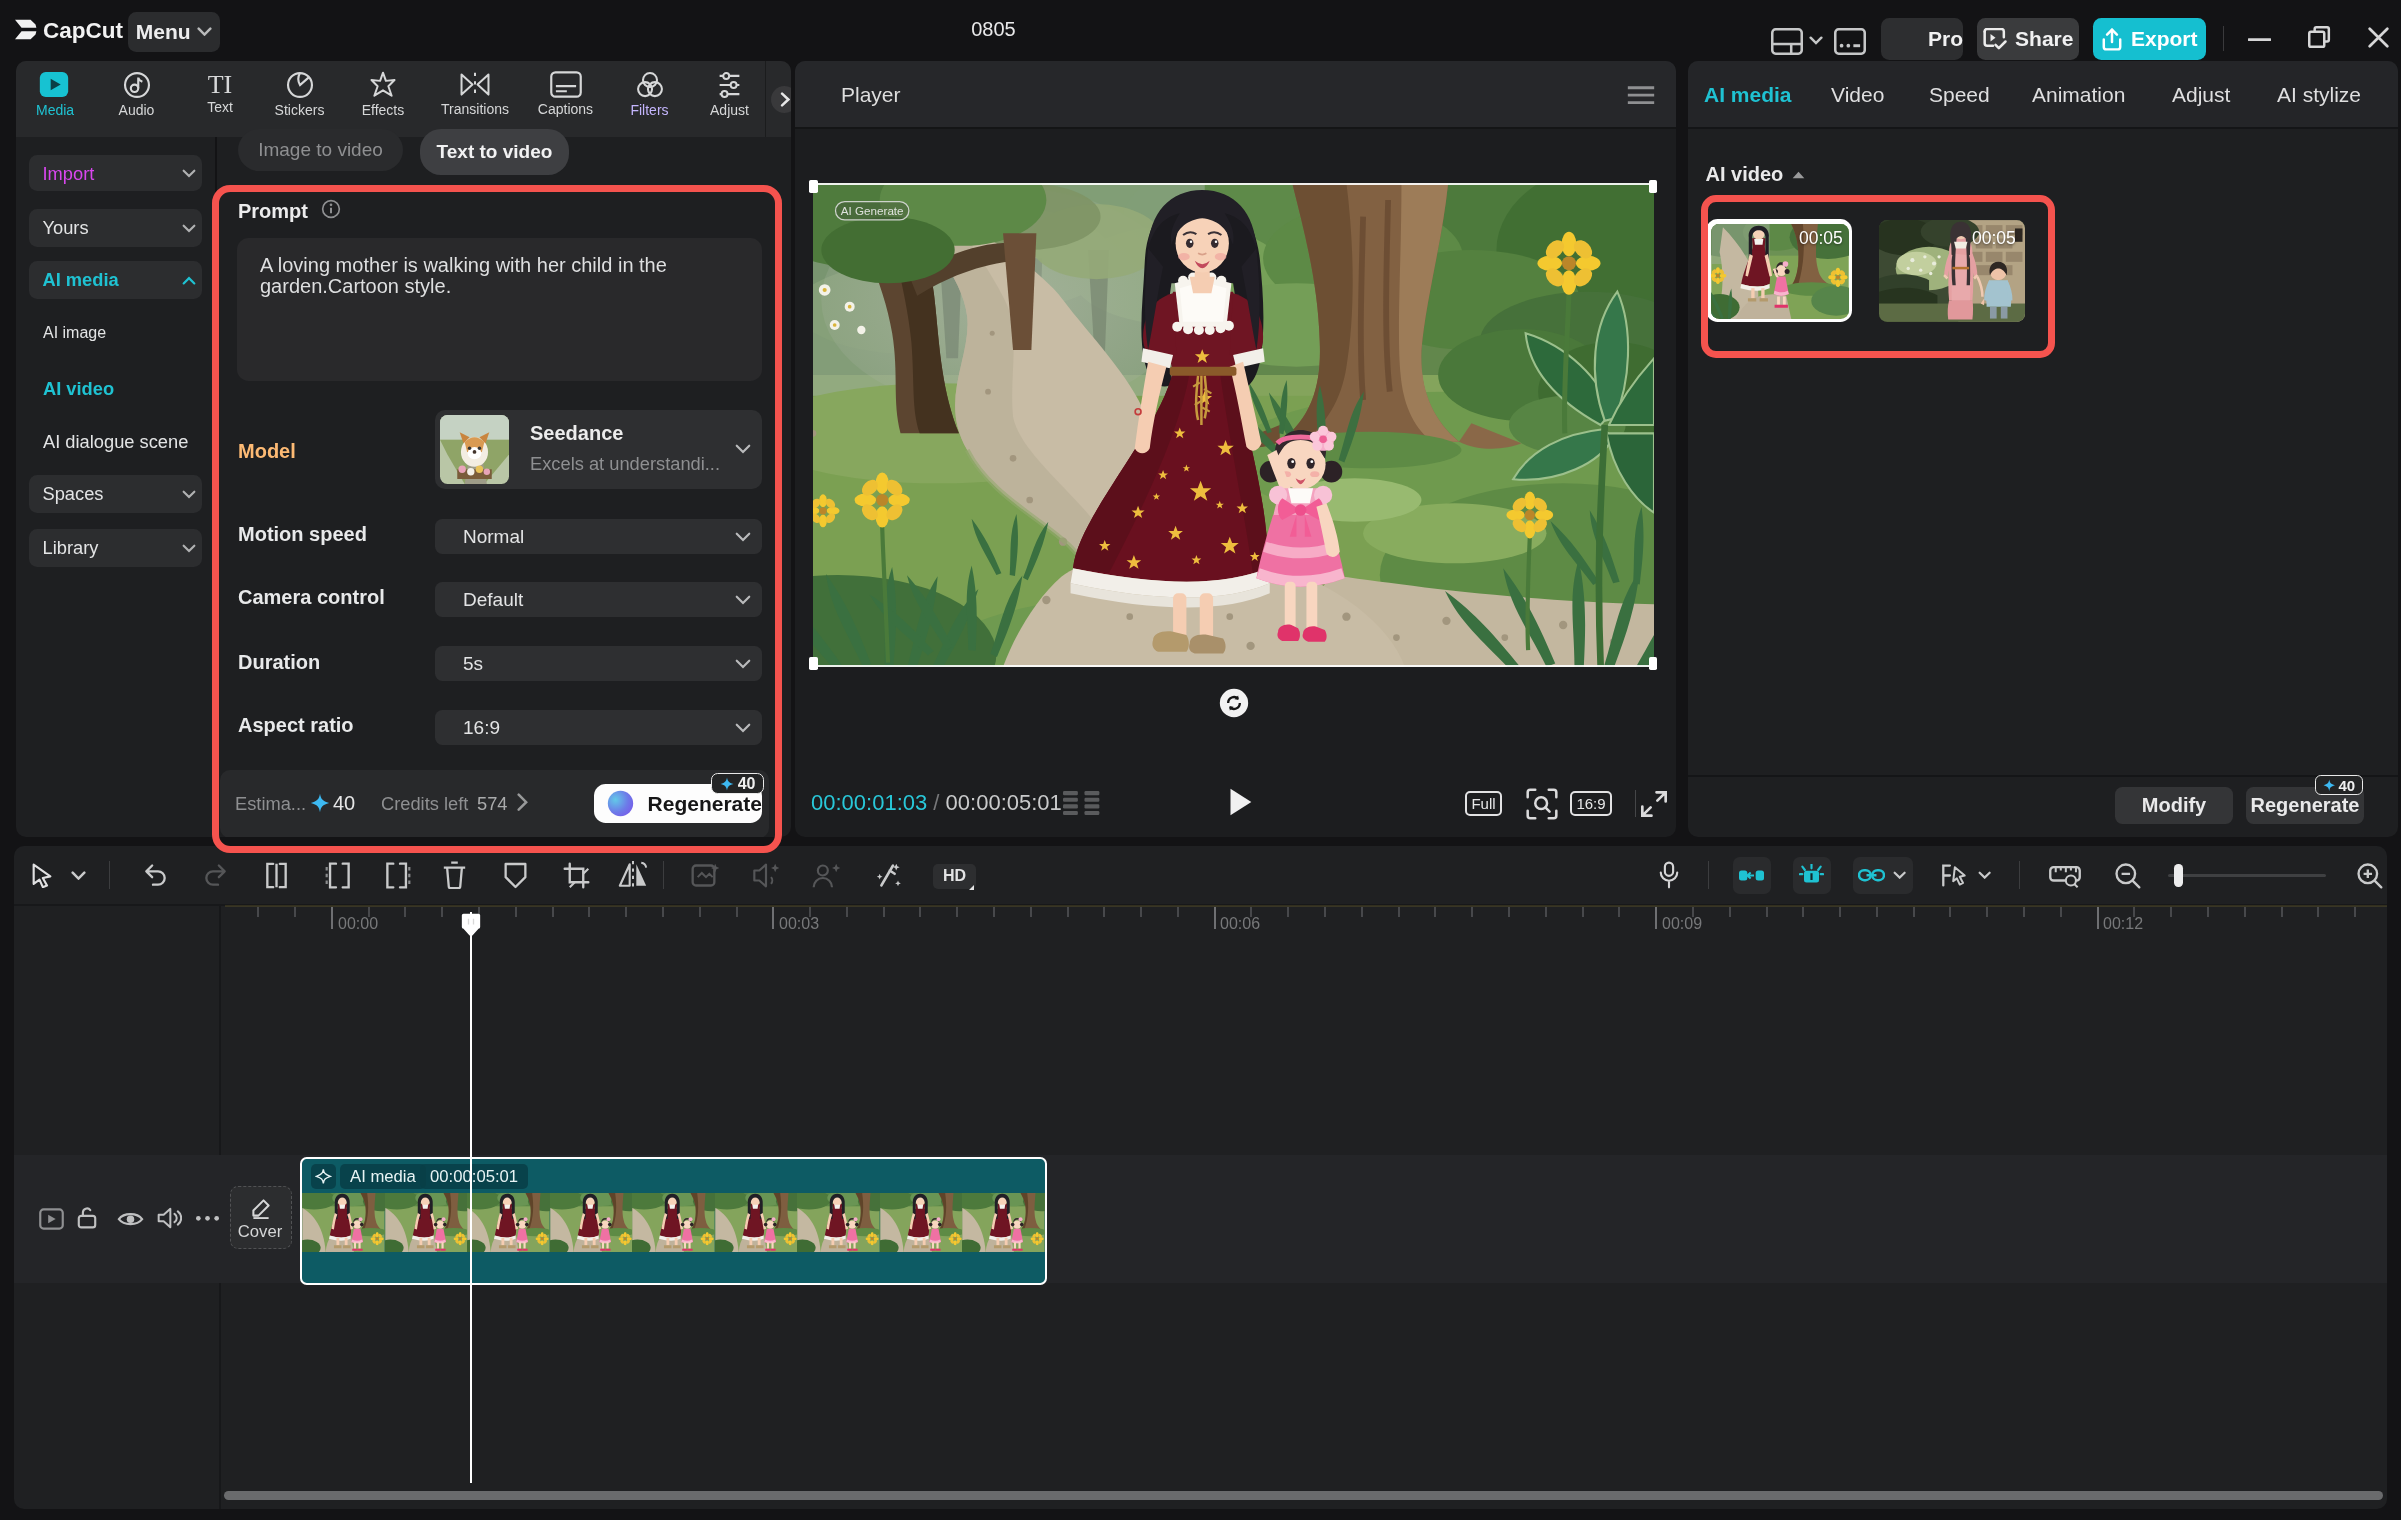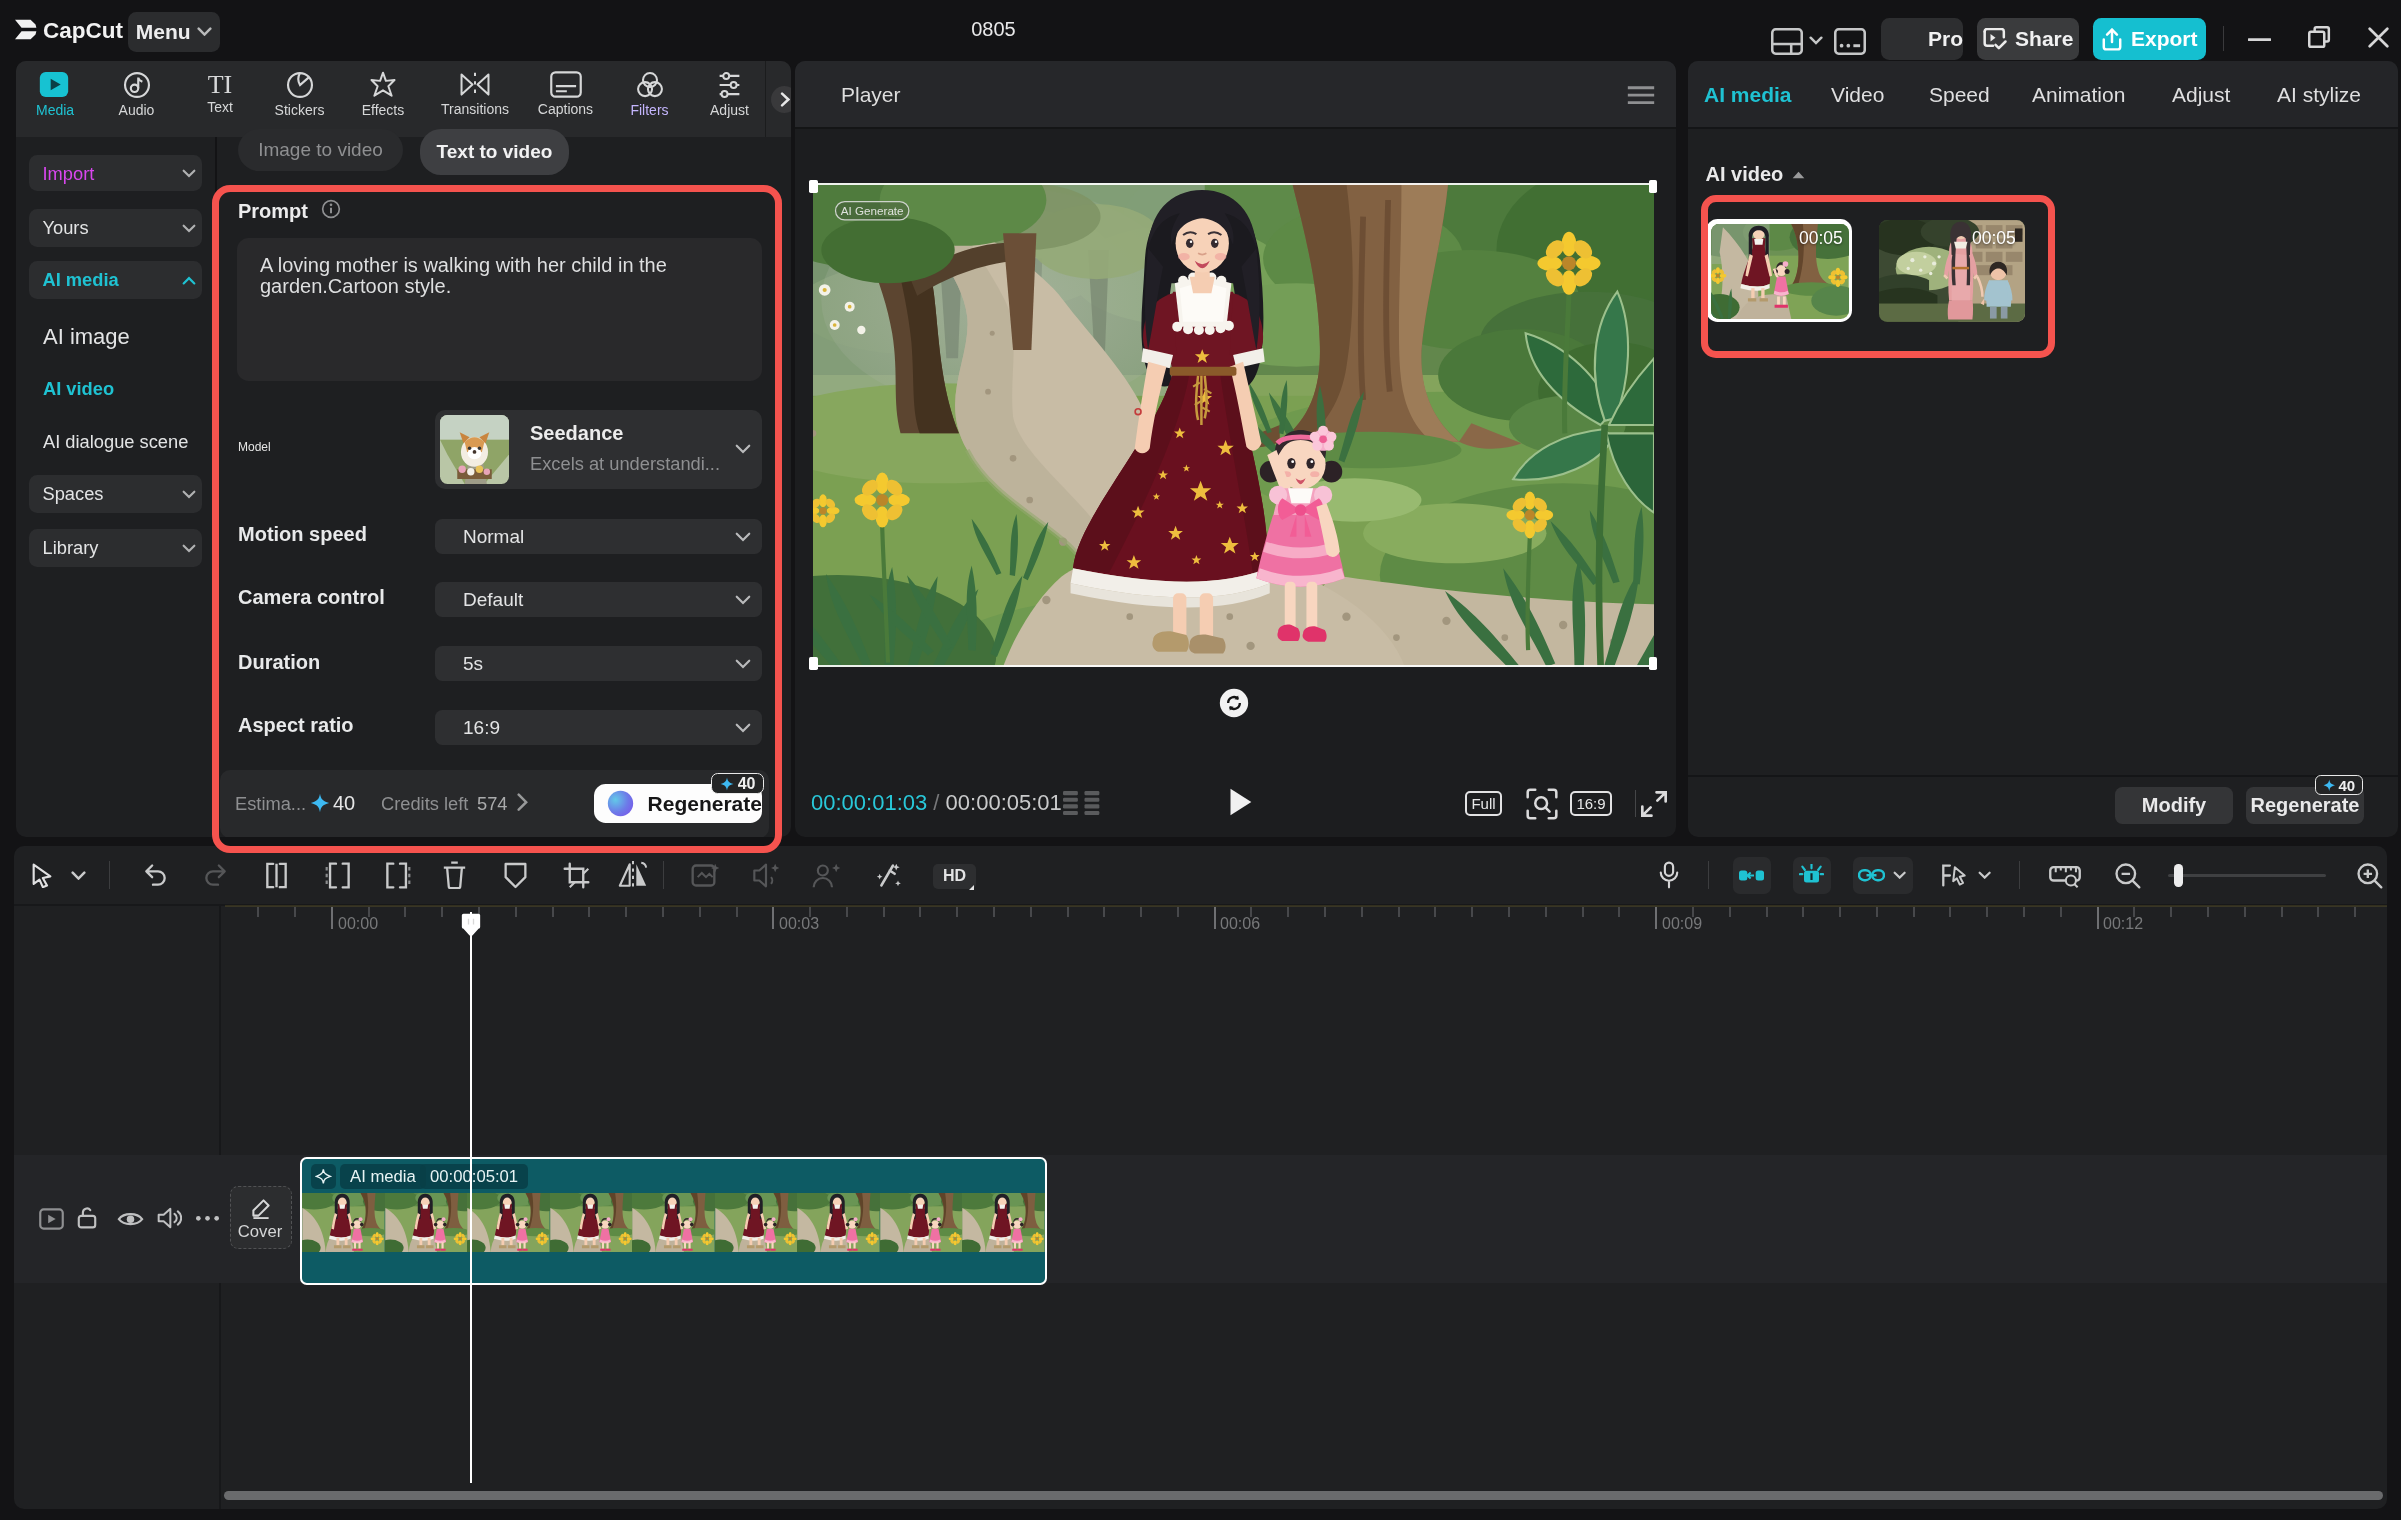--- a/index.html
+++ b/index.html
@@ -174,21 +174,21 @@
       <svg class="abs" style="left:153px;top:15px;" width="14" height="9.2" viewBox="0 0 17 11">
           <path d="M2 2 L8.5 8.5 L15 2" stroke="#b0b1b2" stroke-width="2.6" fill="none" stroke-linecap="round"></path>
         </svg>
     </div>
     <div class="abs" style="left:12.5px;top:200px;width:173px;height:38px;background:#2c2d2f;border-radius:8.3px;">
       <div class="abs" style="left:14px;top:8.3px;font-size:18.3px;font-weight:bold;color:#1fc2d2;">AI media</div>
       <svg class="abs" style="left:153px;top:15px;" width="14" height="9.2" viewBox="0 0 17 11">
           <path d="M2 9 L8.5 2.5 L15 9" stroke="#1fc2d2" stroke-width="2.6" fill="none" stroke-linecap="round"></path>
         </svg>
     </div>
-    <div class="abs" style="left:27px;top:263px;font-size:22px;color:#e3e4e5;">AI image</div>
+    <div class="abs" style="left:27px;top:263px;font-size:16px;color:#e3e4e5;">AI image</div>
     <div class="abs" style="left:27px;top:317px;font-size:18.3px;font-weight:bold;color:#1fc2d2;">AI video</div>
     <div class="abs" style="left:27px;top:370px;font-size:18.3px;color:#e3e4e5;">AI dialogue scene</div>
     <div class="abs" style="left:12.5px;top:414px;width:173px;height:38px;background:#2c2d2f;border-radius:8.3px;">
       <div class="abs" style="left:14px;top:8.3px;font-size:18.3px;color:#e3e4e5;">Spaces</div>
       <svg class="abs" style="left:153px;top:15px;" width="14" height="9.2" viewBox="0 0 17 11">
           <path d="M2 2 L8.5 8.5 L15 2" stroke="#b0b1b2" stroke-width="2.6" fill="none" stroke-linecap="round"></path>
         </svg>
     </div>
     <div class="abs" style="left:12.5px;top:468px;width:173px;height:38px;background:#2c2d2f;border-radius:8.3px;">
       <div class="abs" style="left:14px;top:8.3px;font-size:18.3px;color:#e3e4e5;">Library</div>
@@ -205,21 +205,21 @@
       </div>
 
     <div class="abs" style="left:222px;top:139px;font-size:20px;font-weight:bold;color:#ececed;">Prompt</div>
     <svg class="abs" style="left:305px;top:138px;" width="20" height="20" viewBox="0 0 24 24">
       <circle cx="12" cy="12" r="10" fill="none" stroke="#8e8f91" stroke-width="2"></circle>
       <line x1="12" y1="10.5" x2="12" y2="17" stroke="#8e8f91" stroke-width="2.4"></line>
       <circle cx="12" cy="7" r="1.6" fill="#8e8f91"></circle>
     </svg>
     <div class="abs" style="left:221px;top:177px;width:525px;height:143px;background:#29292b;border-radius:11.7px;padding:16.7px 23px;font-size:20px;line-height:21px;color:#dedfe0;">A loving mother is walking with her child in the garden.Cartoon style.</div>
 
-    <div class="abs" style="left:222px;top:379px;font-size:12px;font-weight:normal;color:#e5e5e5;">Model</div>
+    <div class="abs" style="left:222px;top:379px;font-size:20px;font-weight:bold;color:#fdba74;">Model</div>
     <div class="abs" style="left:419px;top:349px;width:327px;height:79px;background:#2e2f31;border-radius:10px;">
       <svg class="abs" style="left:5px;top:5px;border-radius:7.5px;" width="69" height="69" viewBox="0 0 56 56" preserveAspectRatio="none">
           <g id="dogthumb">
         <rect width="56" height="56" fill="#b9c6a6"></rect>
         <rect y="0" width="56" height="20" fill="#c5d2c3"></rect>
         <path d="M0 20 h56 v12 l-20 24 h-16 l-14 -24 z" fill="#8fa467"></path>
         <path d="M20 56 L26 20 h6 L38 56 z" fill="#9e9c88"></path>
         <ellipse cx="28" cy="30" rx="11" ry="12" fill="#f3ede2"></ellipse>
         <path d="M20 22 q8 -8 16 0 l-2 8 h-12 z" fill="#d99a52"></path>
         <path d="M19 23 l-3 -9 l8 4 z" fill="#c9853e"></path>

